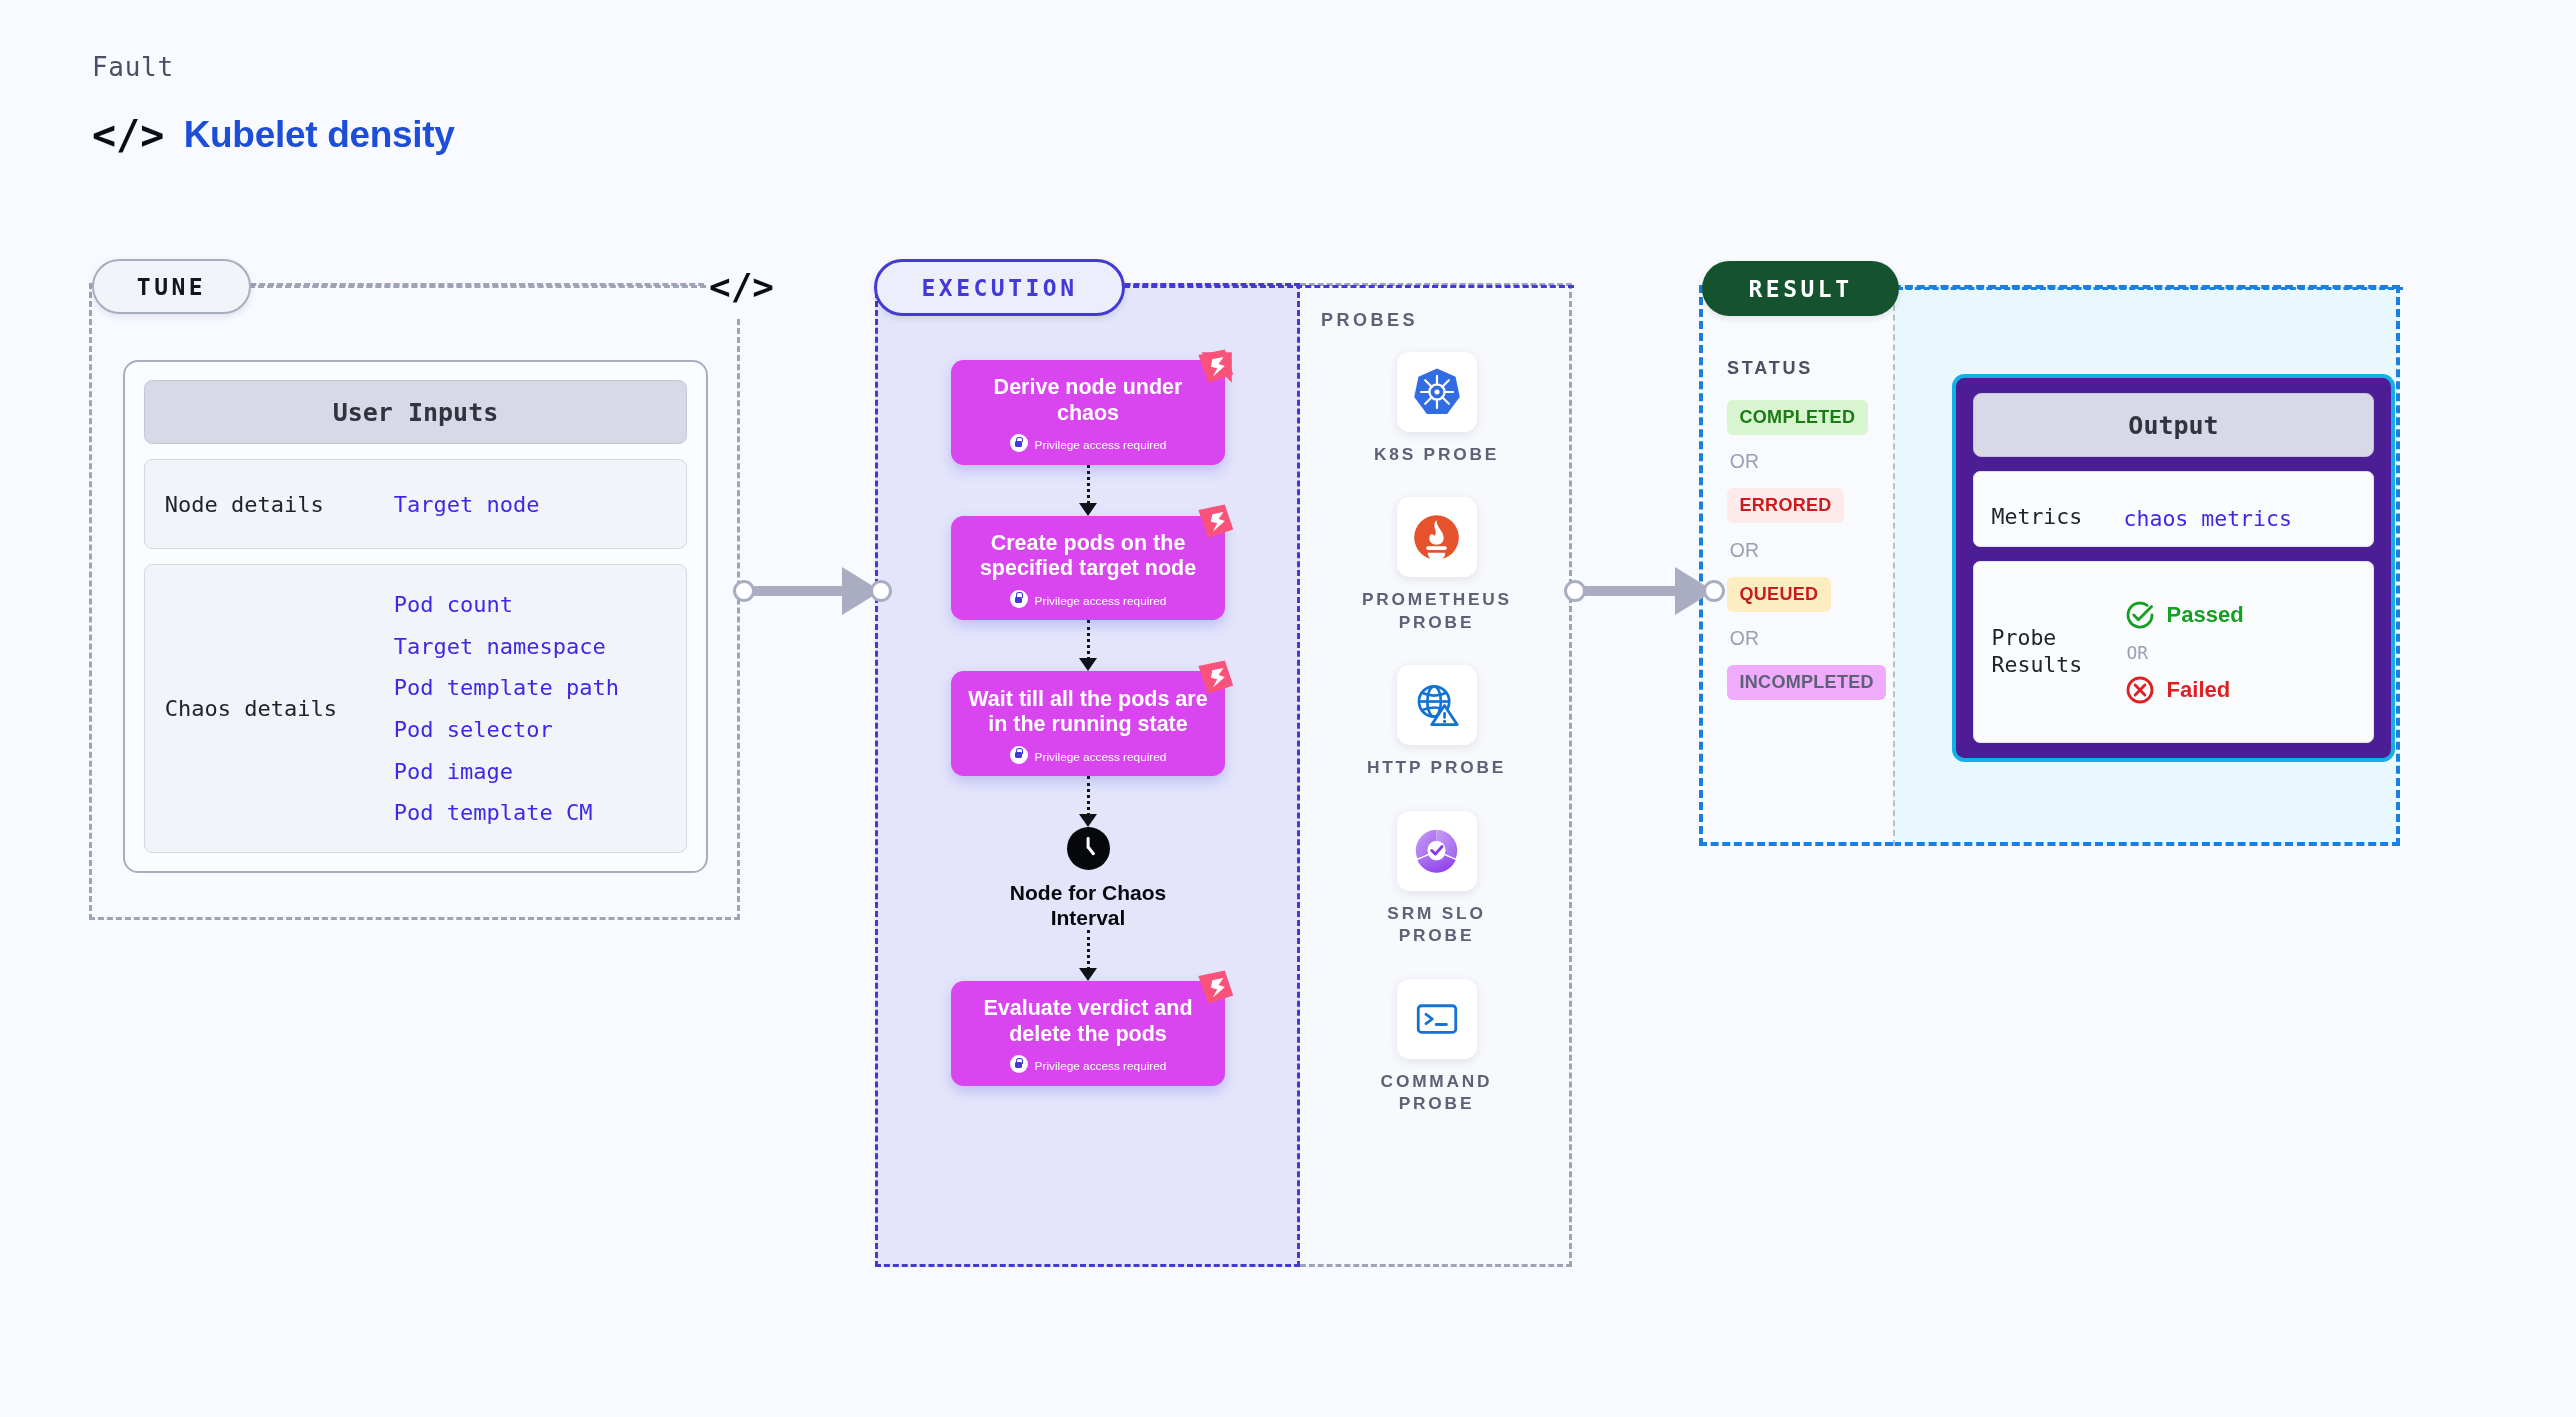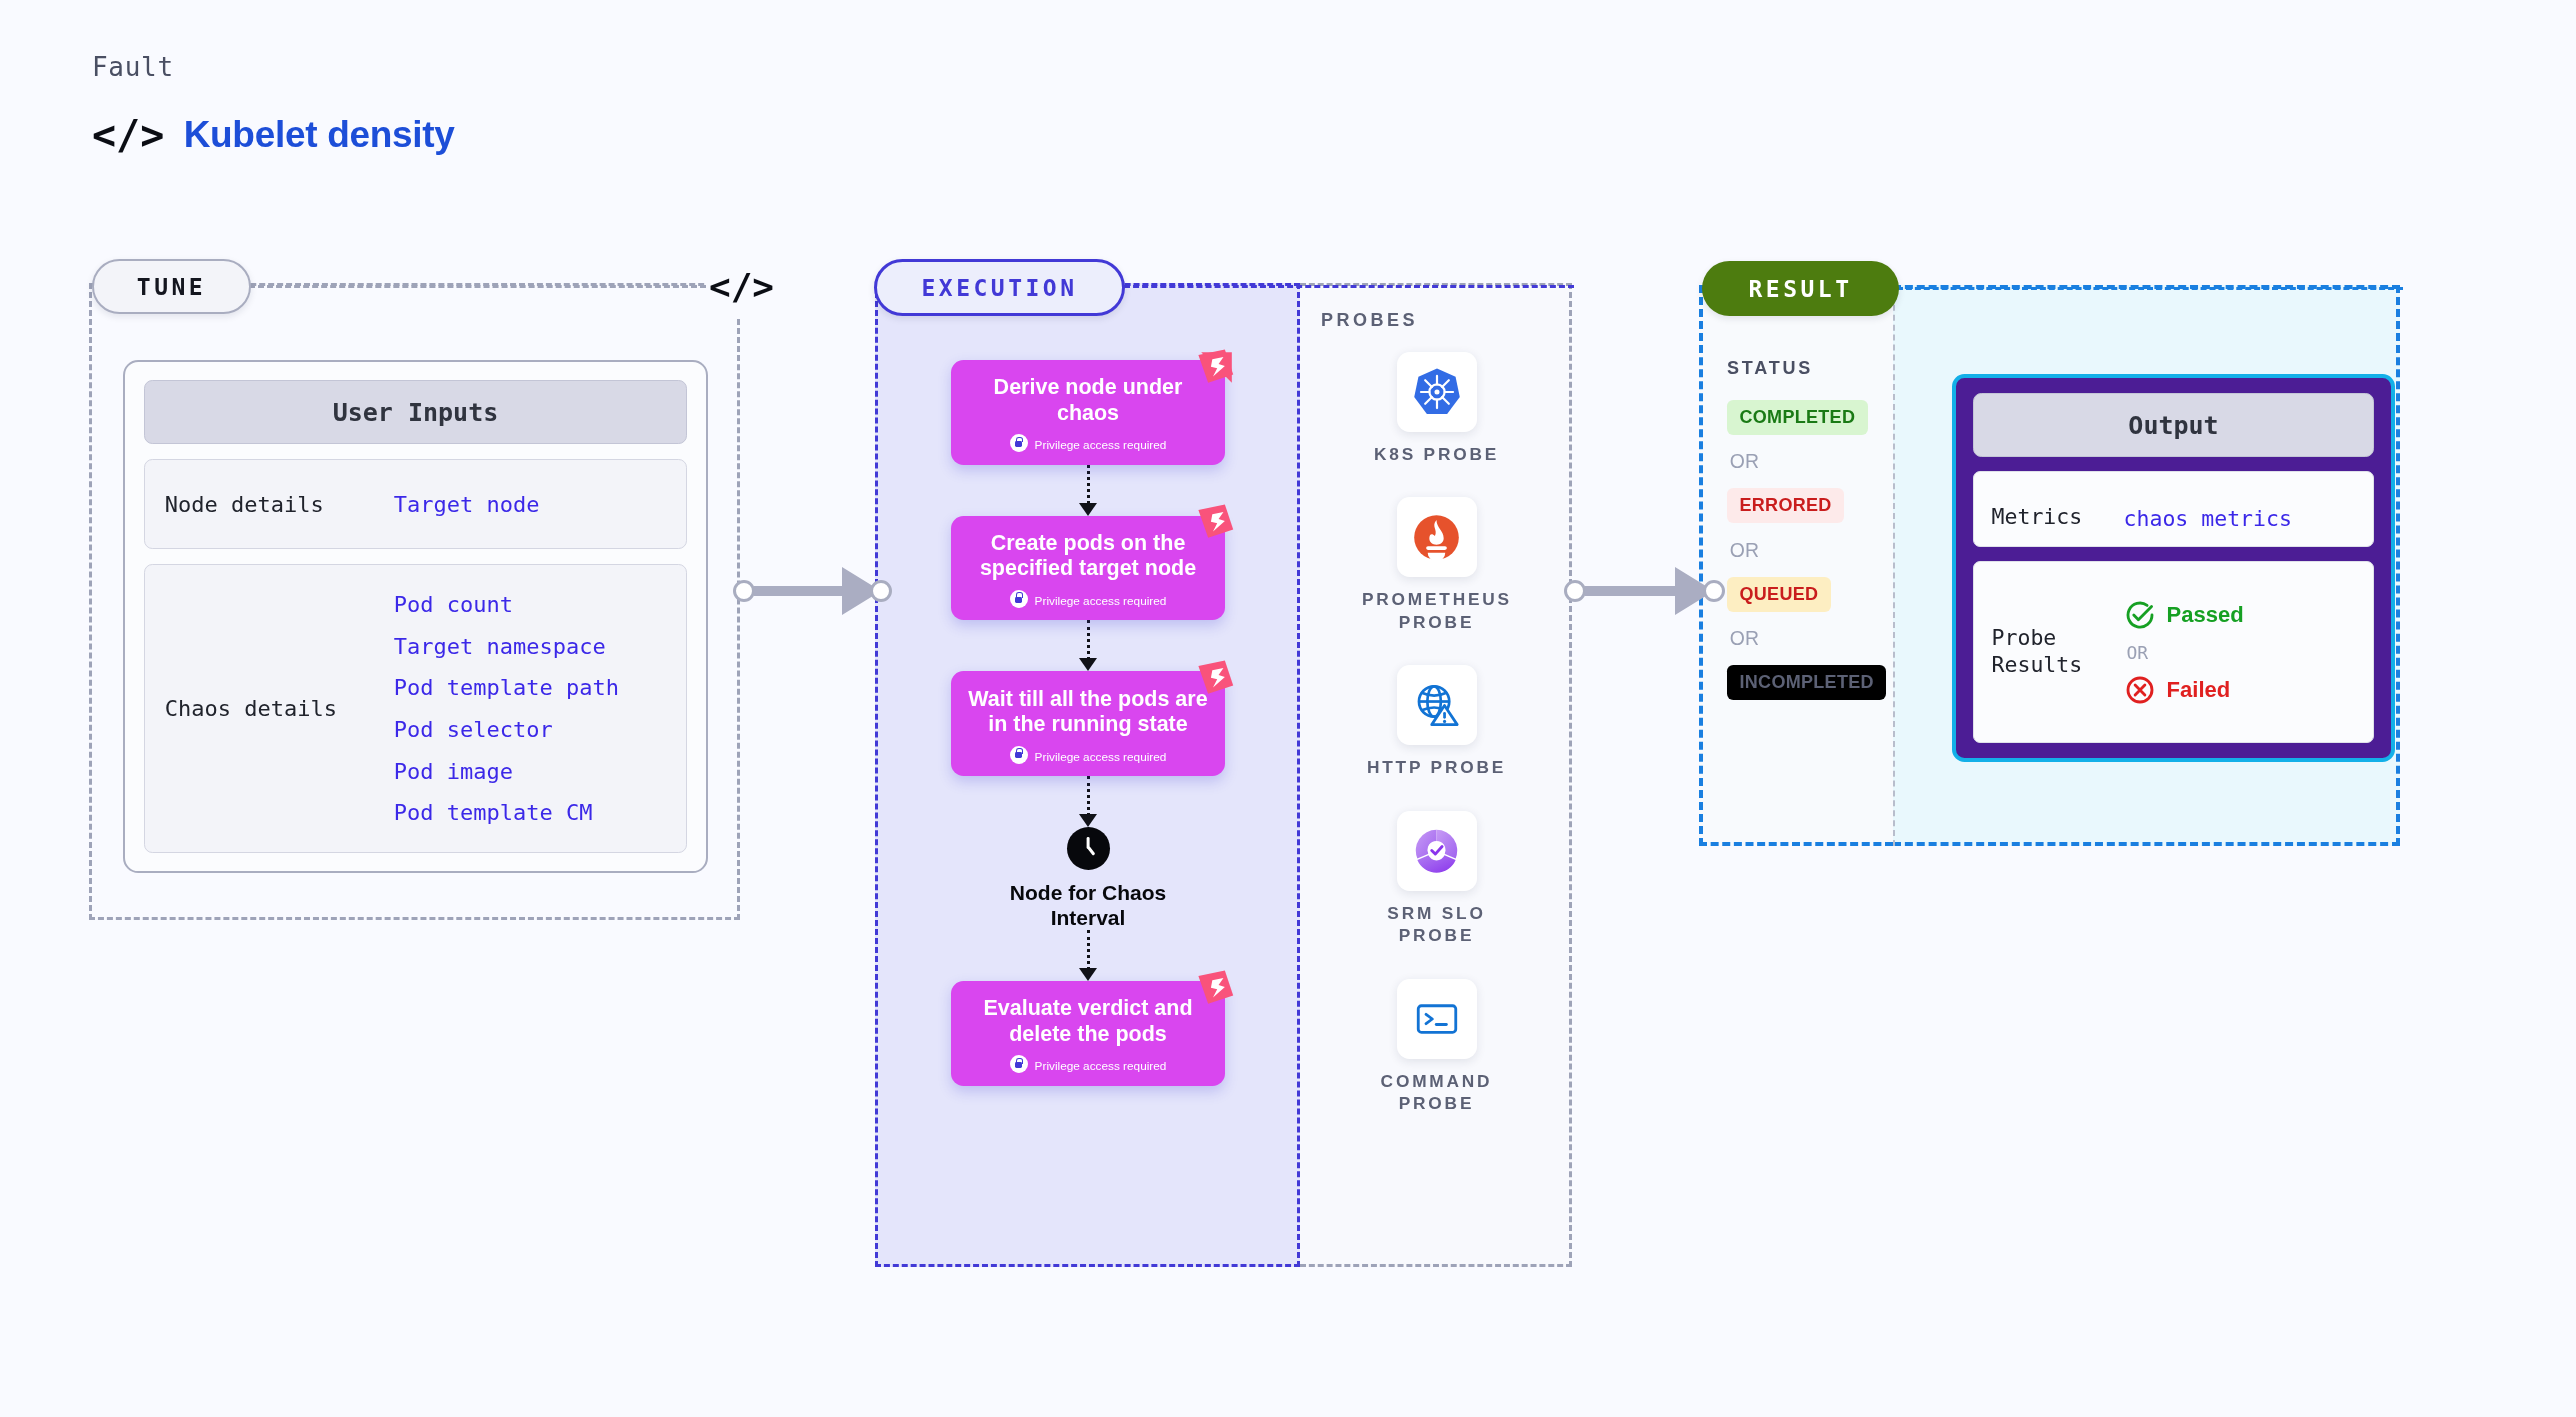--- a/index.html
+++ b/index.html
@@ -31,21 +31,21 @@
     border-radius: 692px;
     font-family: "DejaVu Sans Mono", monospace;
     font-size: 23px; font-weight: 700; letter-spacing: 3.5px;
     box-shadow: 0 2.8px 7px rgba(20,25,60,.10);
   }
   .pill-tune { left: 92px; top: 259px; width: 159px; height: 55px;
     background: #f3f4f9; border: 2.8px solid #a9adc0; color: #14161f; }
   .pill-exec { left: 874px; top: 259px; width: 251px; height: 57px;
     background: #eceefc; border: 3.5px solid #4239d6; color: #4239d6; }
   .pill-result { left: 1702px; top: 261px; width: 197px; height: 55px;
-    background: #4d7c0f; border: none; color: #ffffff; }
+    background: #14532d; border: none; color: #ffffff; }
 
   
   .dpanel { position: absolute; }
   .panel-tune { left: 89px; top: 283px; width: 651px; height: 637px;
     border: 3.5px dashed #9ea3b8; background: transparent; }
   .panel-exec { left: 875px; top: 283px; width: 425px; height: 984px;
     border: 3.5px dashed #4239d6; background: #e4e5fb; }
   .panel-probes { left: 1300px; top: 283px; width: 272px; height: 984px;
     border: 3.5px dashed #9ea3b8; border-left: none; background: #f8f9fd; }
   .panel-result-left { left: 1699px; top: 285px; width: 194px; height: 561px;
@@ -186,21 +186,21 @@
   }
   .status-list { position: absolute; left: 1727px; top: 400px; display: flex; flex-direction: column; }
   .badge {
     display: inline-flex; align-items: center; justify-content: center;
     border-radius: 6.2px; padding: 7px 12.5px;
     font-size: 18px; font-weight: 700; letter-spacing: 0.3px; align-self: flex-start;
   }
   .b-completed { background: #d8f5d0; color: #1a7a15; }
   .b-errored  { background: #fdeaea; color: #c91d1d; }
   .b-queued   { background: #fdeec2; color: #c91d1d; }
-  .b-incomplete { background: #000000; color: #5c6175; }
+  .b-incomplete { background: #f0abfc; color: #5c6175; }
   .or-txt { font-size: 19.4px; color: #9aa0b4; margin: 15.2px 0 15.2px 2.8px; }
 
   
   .out-card {
     position: absolute; left: 1952px; top: 374px; width: 443px; height: 388px;
     background: #4c1d95; border: 4.2px solid #13b0e8; border-radius: 12.5px;
     padding: 15.2px 16.6px; display: flex; flex-direction: column; gap: 14px;
   }
   .out-kv { background: #fbfcfe; border: 1.4px solid #dfe1ea; border-radius: 7px;
     display: flex; align-items: flex-end; padding: 15.2px 18px; }

